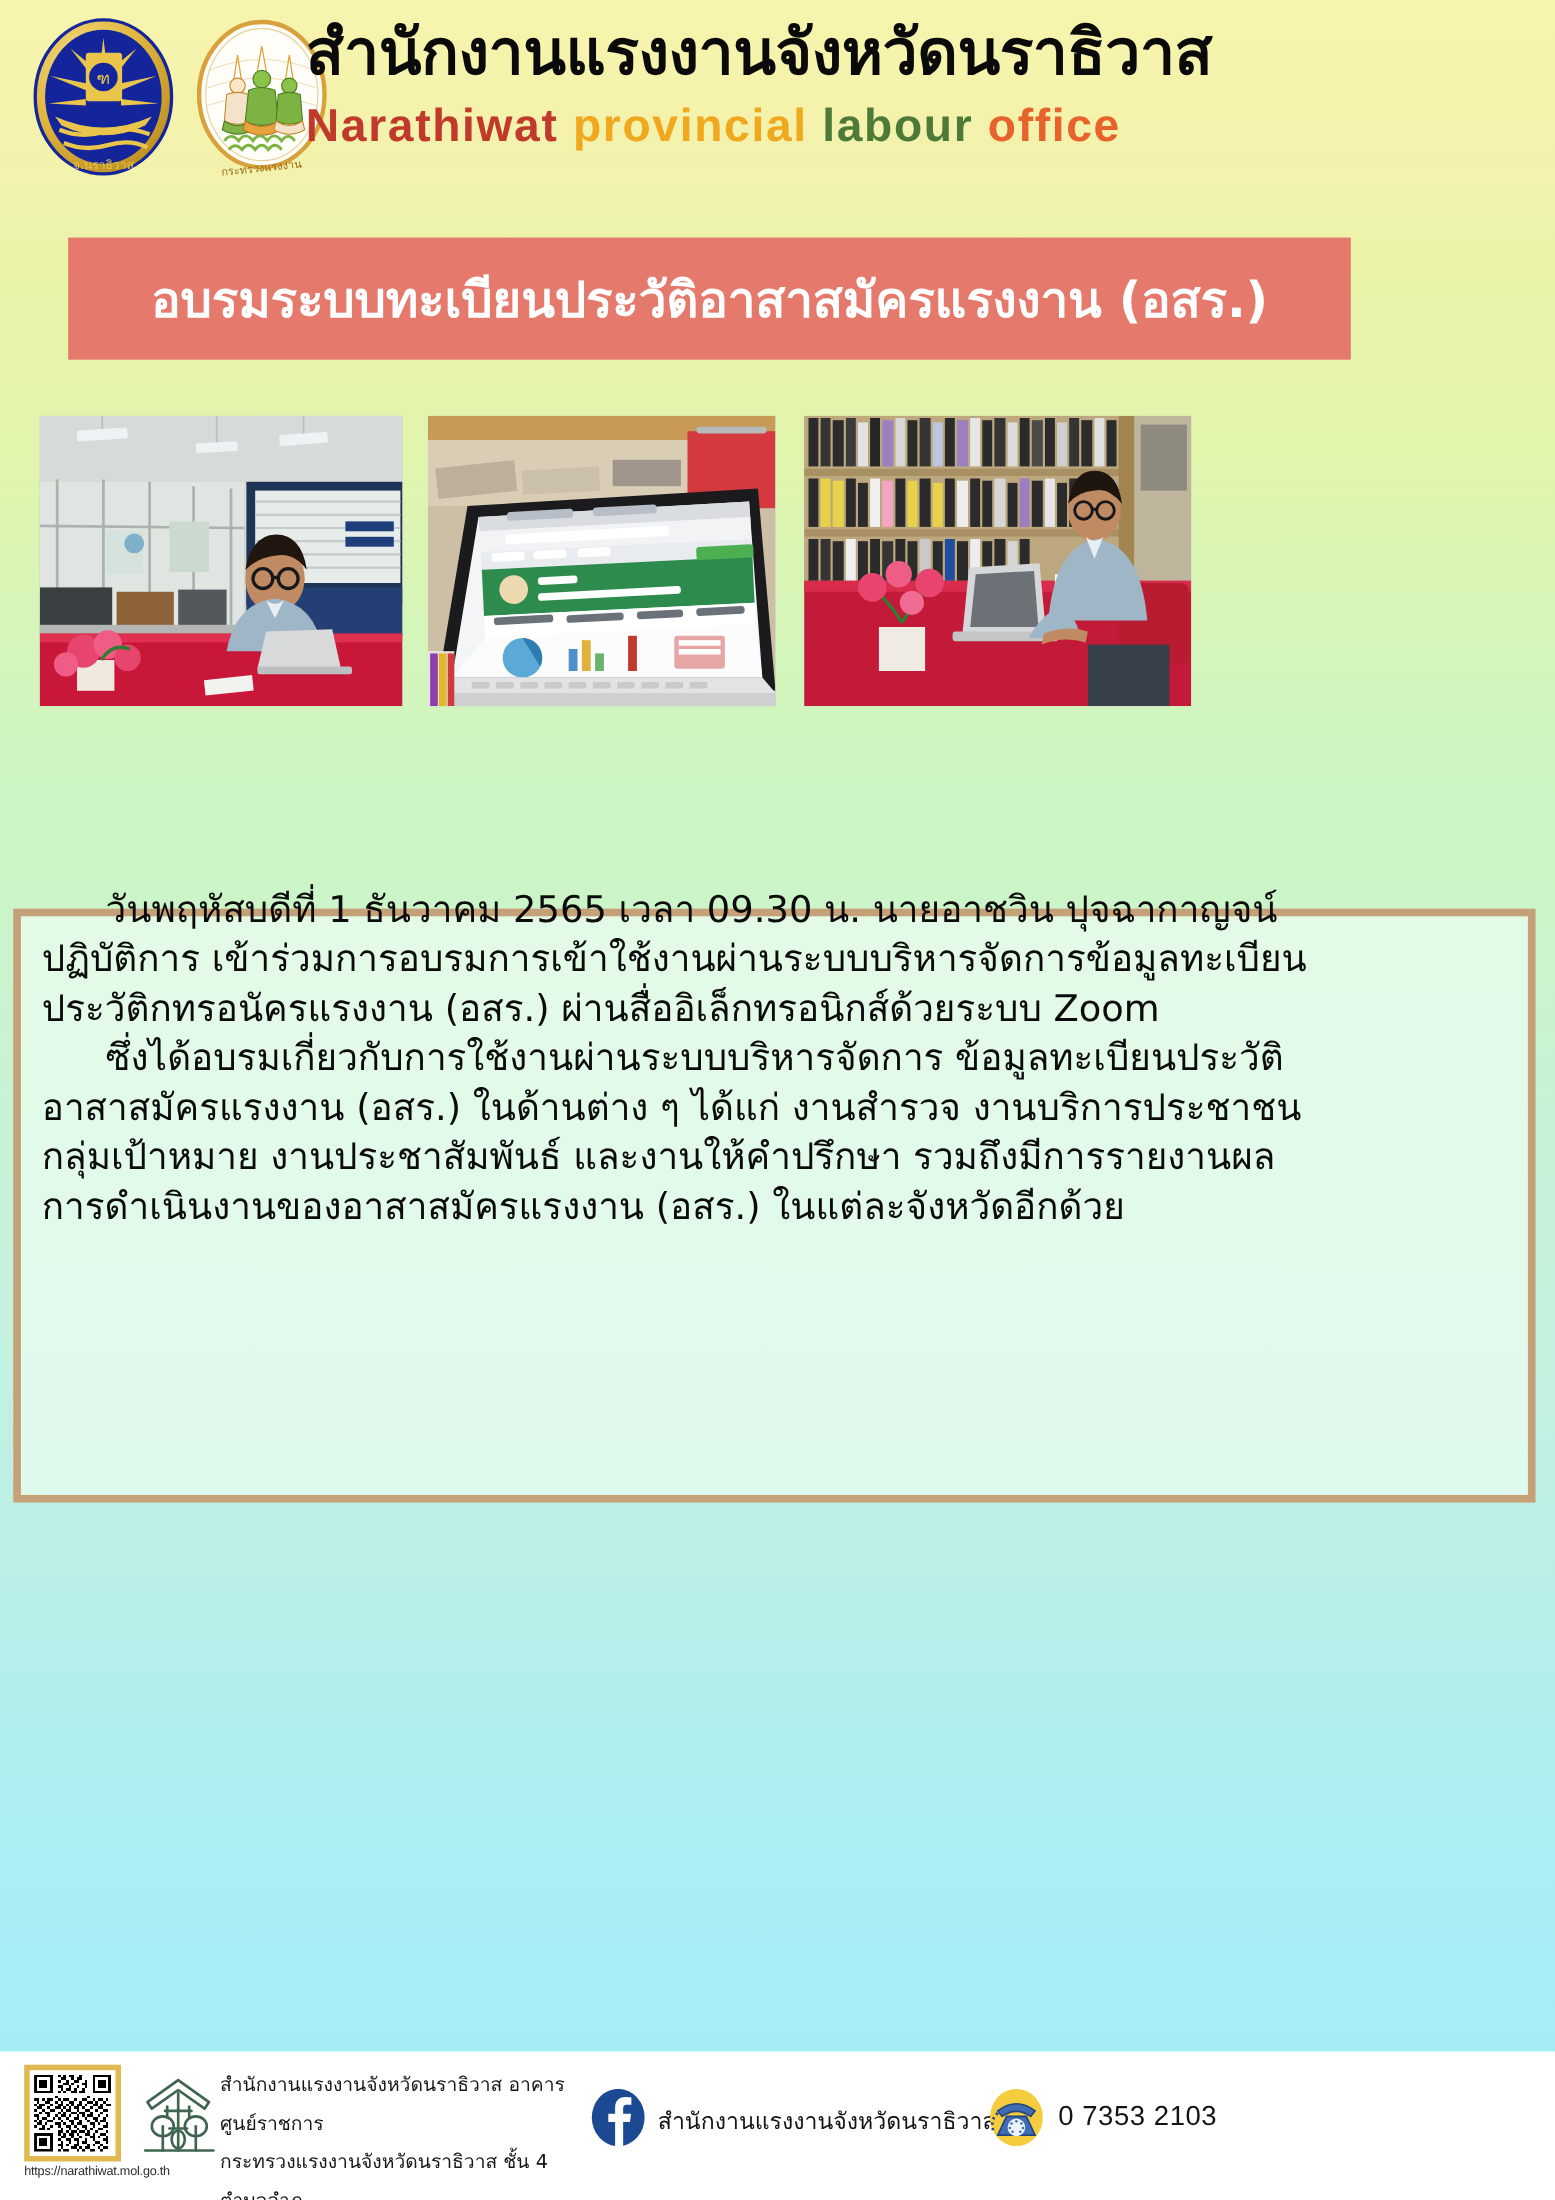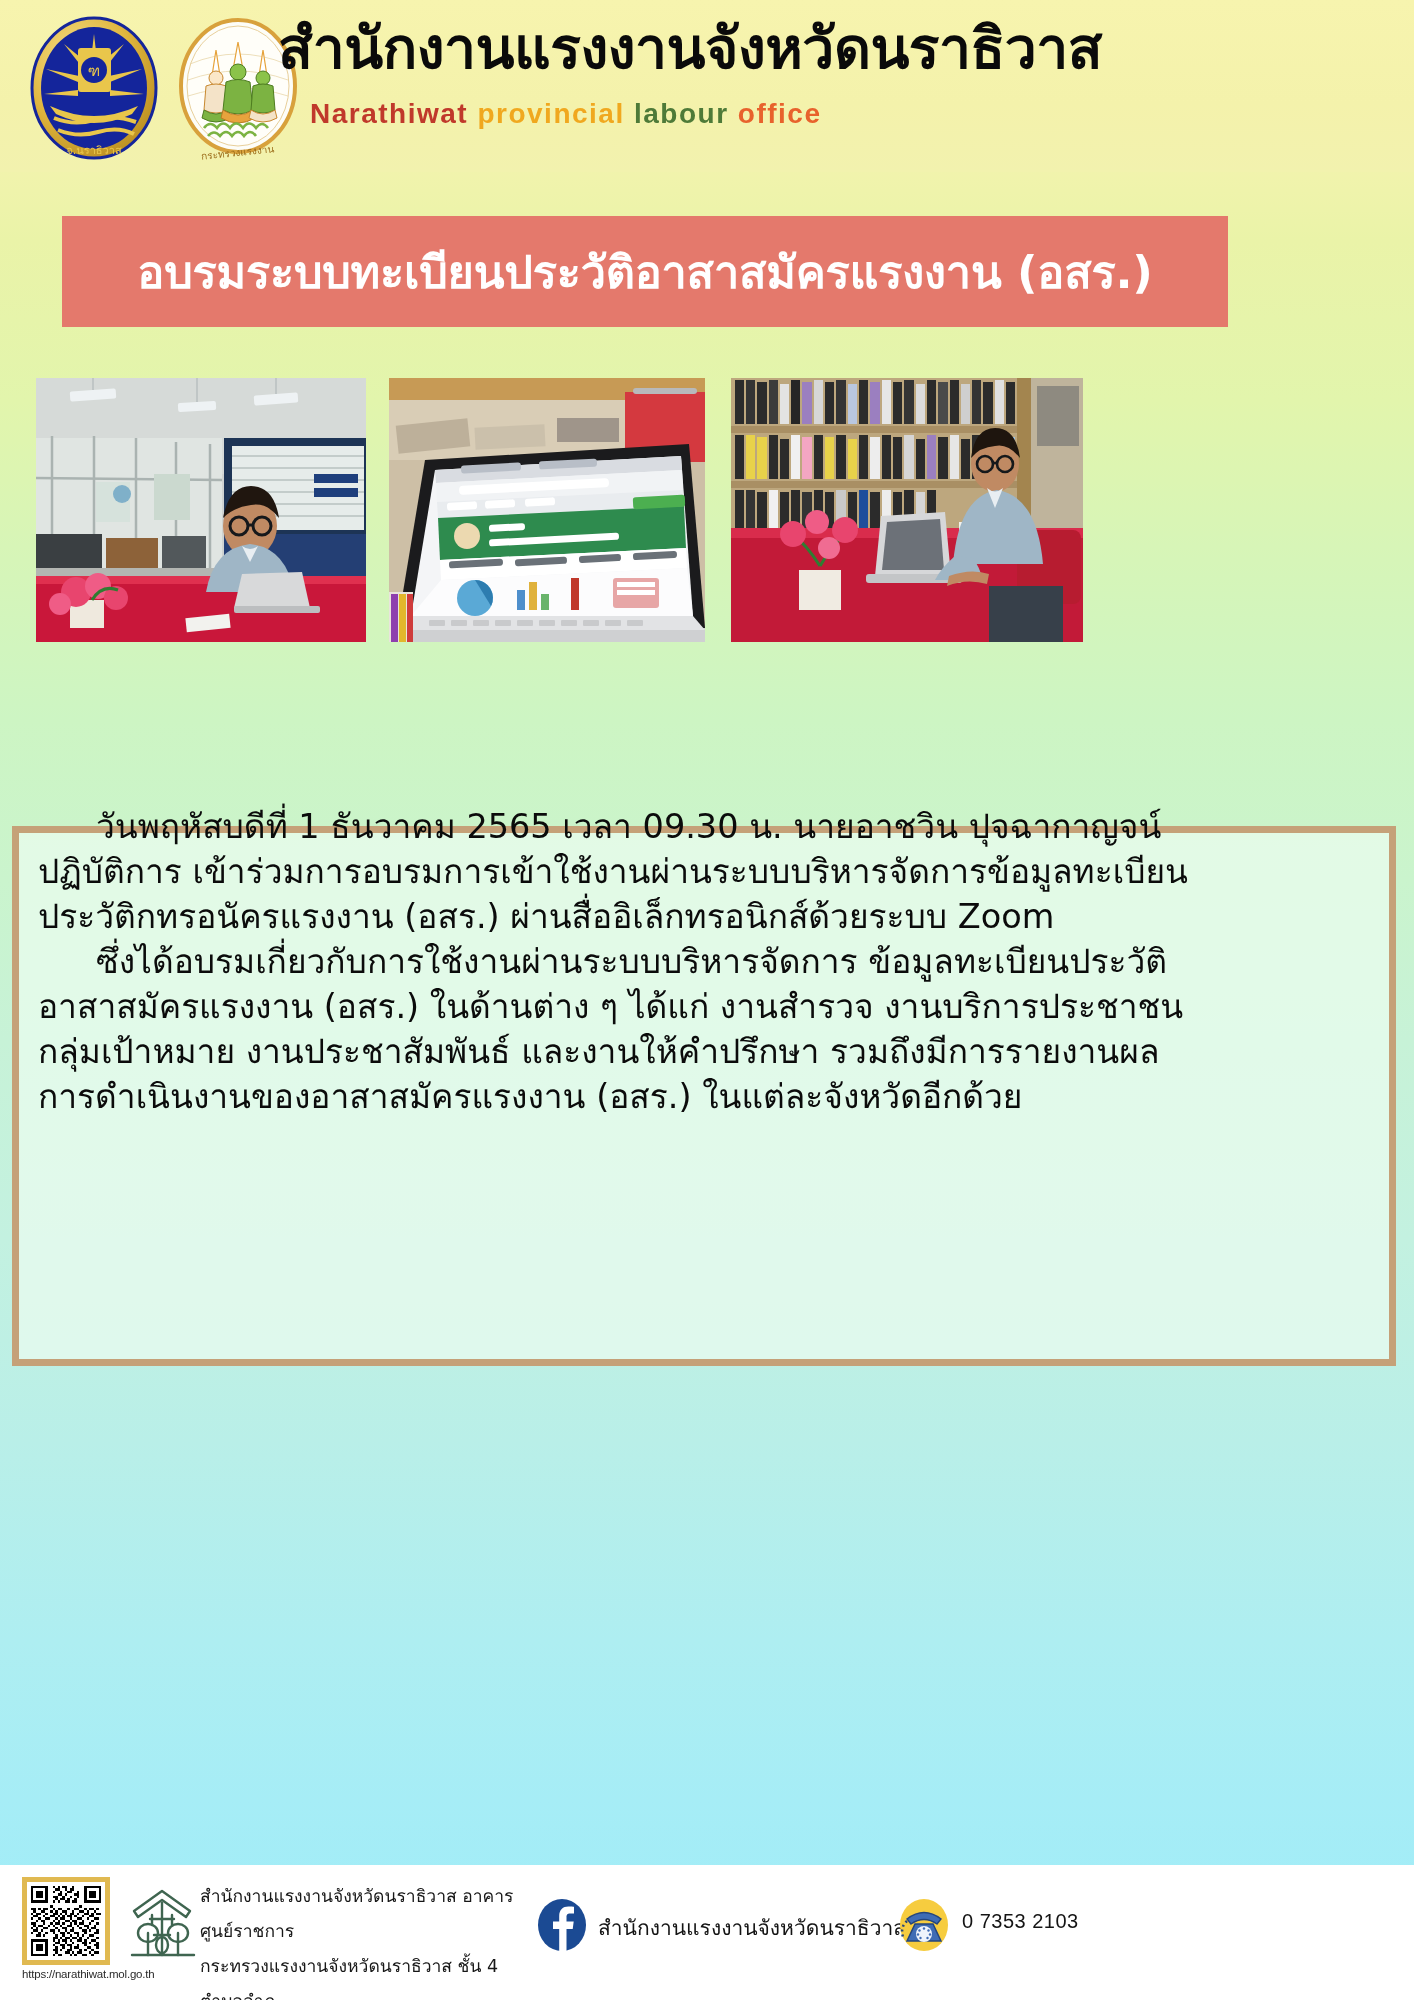--- a/index.html
+++ b/index.html
@@ -46,23 +46,22 @@
     position:absolute;left:278px;top:12px;width:1100px;
   }
   .th-title{
     font-family:"DejaVu Sans","Liberation Sans",sans-serif;
     font-size:57px;line-height:72px;font-weight:700;color:#0a0a0a;
     letter-spacing:-0.5px;white-space:nowrap;
   }
   .en-title{
     margin-top:4px;
     font-family:"Liberation Sans",sans-serif;
-    font-size:28px;line-height:52px;font-weight:700;letter-spacing:1.5px;
+    font-size:42px;line-height:52px;font-weight:700;letter-spacing:1.5px;
     white-space:nowrap;
-    margin-left:32px;
   }
   .en-title .w1{color:#c0392b;}
   .en-title .w2{color:#f0a81f;}
   .en-title .w3{color:#4e7a38;}
   .en-title .w4{color:#e8622c;}
 
   
   .title-banner{
     position:absolute;left:62px;top:216px;width:1166px;height:111px;
     background:#e4796c;
@@ -131,21 +130,21 @@
   .fb-label{
     position:absolute;left:598px;top:46px;
     font-family:"DejaVu Sans","Liberation Sans",sans-serif;
     font-size:21px;color:#141414;white-space:nowrap;
   }
   .phone-icon{position:absolute;left:895px;top:32px;width:58px;height:56px;}
   .phone-icon svg{display:block;width:100%;height:100%;}
   .phone-label{
     position:absolute;left:962px;top:45px;
     font-family:"Liberation Sans",sans-serif;
-    font-size:20px;color:#141414;letter-spacing:0.5px;white-space:nowrap;
+    font-size:25px;color:#141414;letter-spacing:0.5px;white-space:nowrap;
   }
 </style>
 </head>
 <body>
 
 <div id="poster">
 
   <div class="header">
 
     <div class="seal s1">

